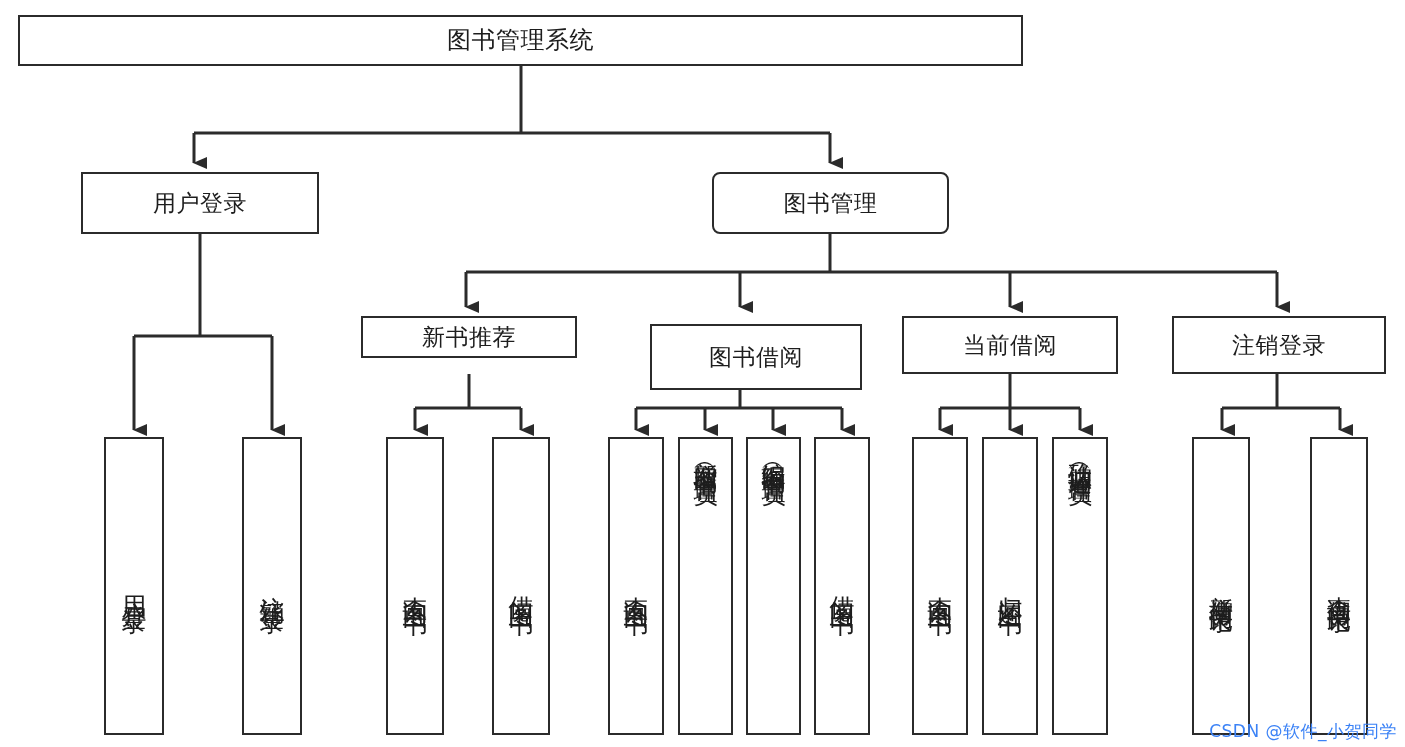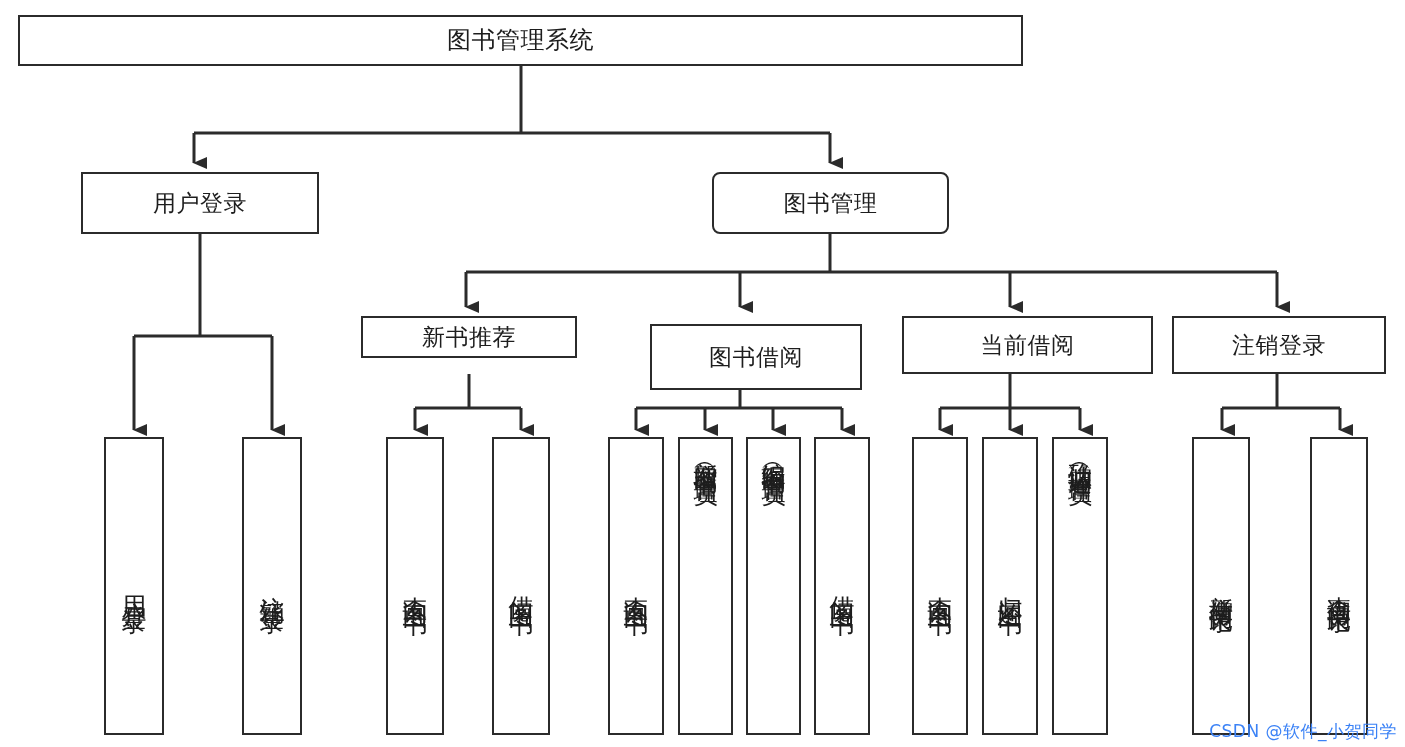--- a/index.html
+++ b/index.html
@@ -154,21 +154,21 @@
   </div>
 
   <div class="node horiz" style="left:361px; top:316px; width:216px; height:42px;">
     <span class="node-label">新书推荐</span>
   </div>
 
   <div class="node horiz" style="left:634px; top:324px; width:212px; height:66px;margin-left:16px;">
     <span class="node-label">图书借阅</span>
   </div>
 
-  <div class="node horiz" style="left:902px; top:316px; width:251px; height:58px;">
+  <div class="node horiz" style="left:902px; top:316px; width:216px; height:58px;">
     <span class="node-label">当前借阅</span>
   </div>
 
   <div class="node horiz" style="left:1172px; top:316px; width:214px; height:58px;">
     <span class="node-label">注销登录</span>
   </div>
 
   <div class="node vert" style="left:104px; top:437px; width:60px; height:298px;">
     <span class="node-label">用户登录</span>
   </div>

